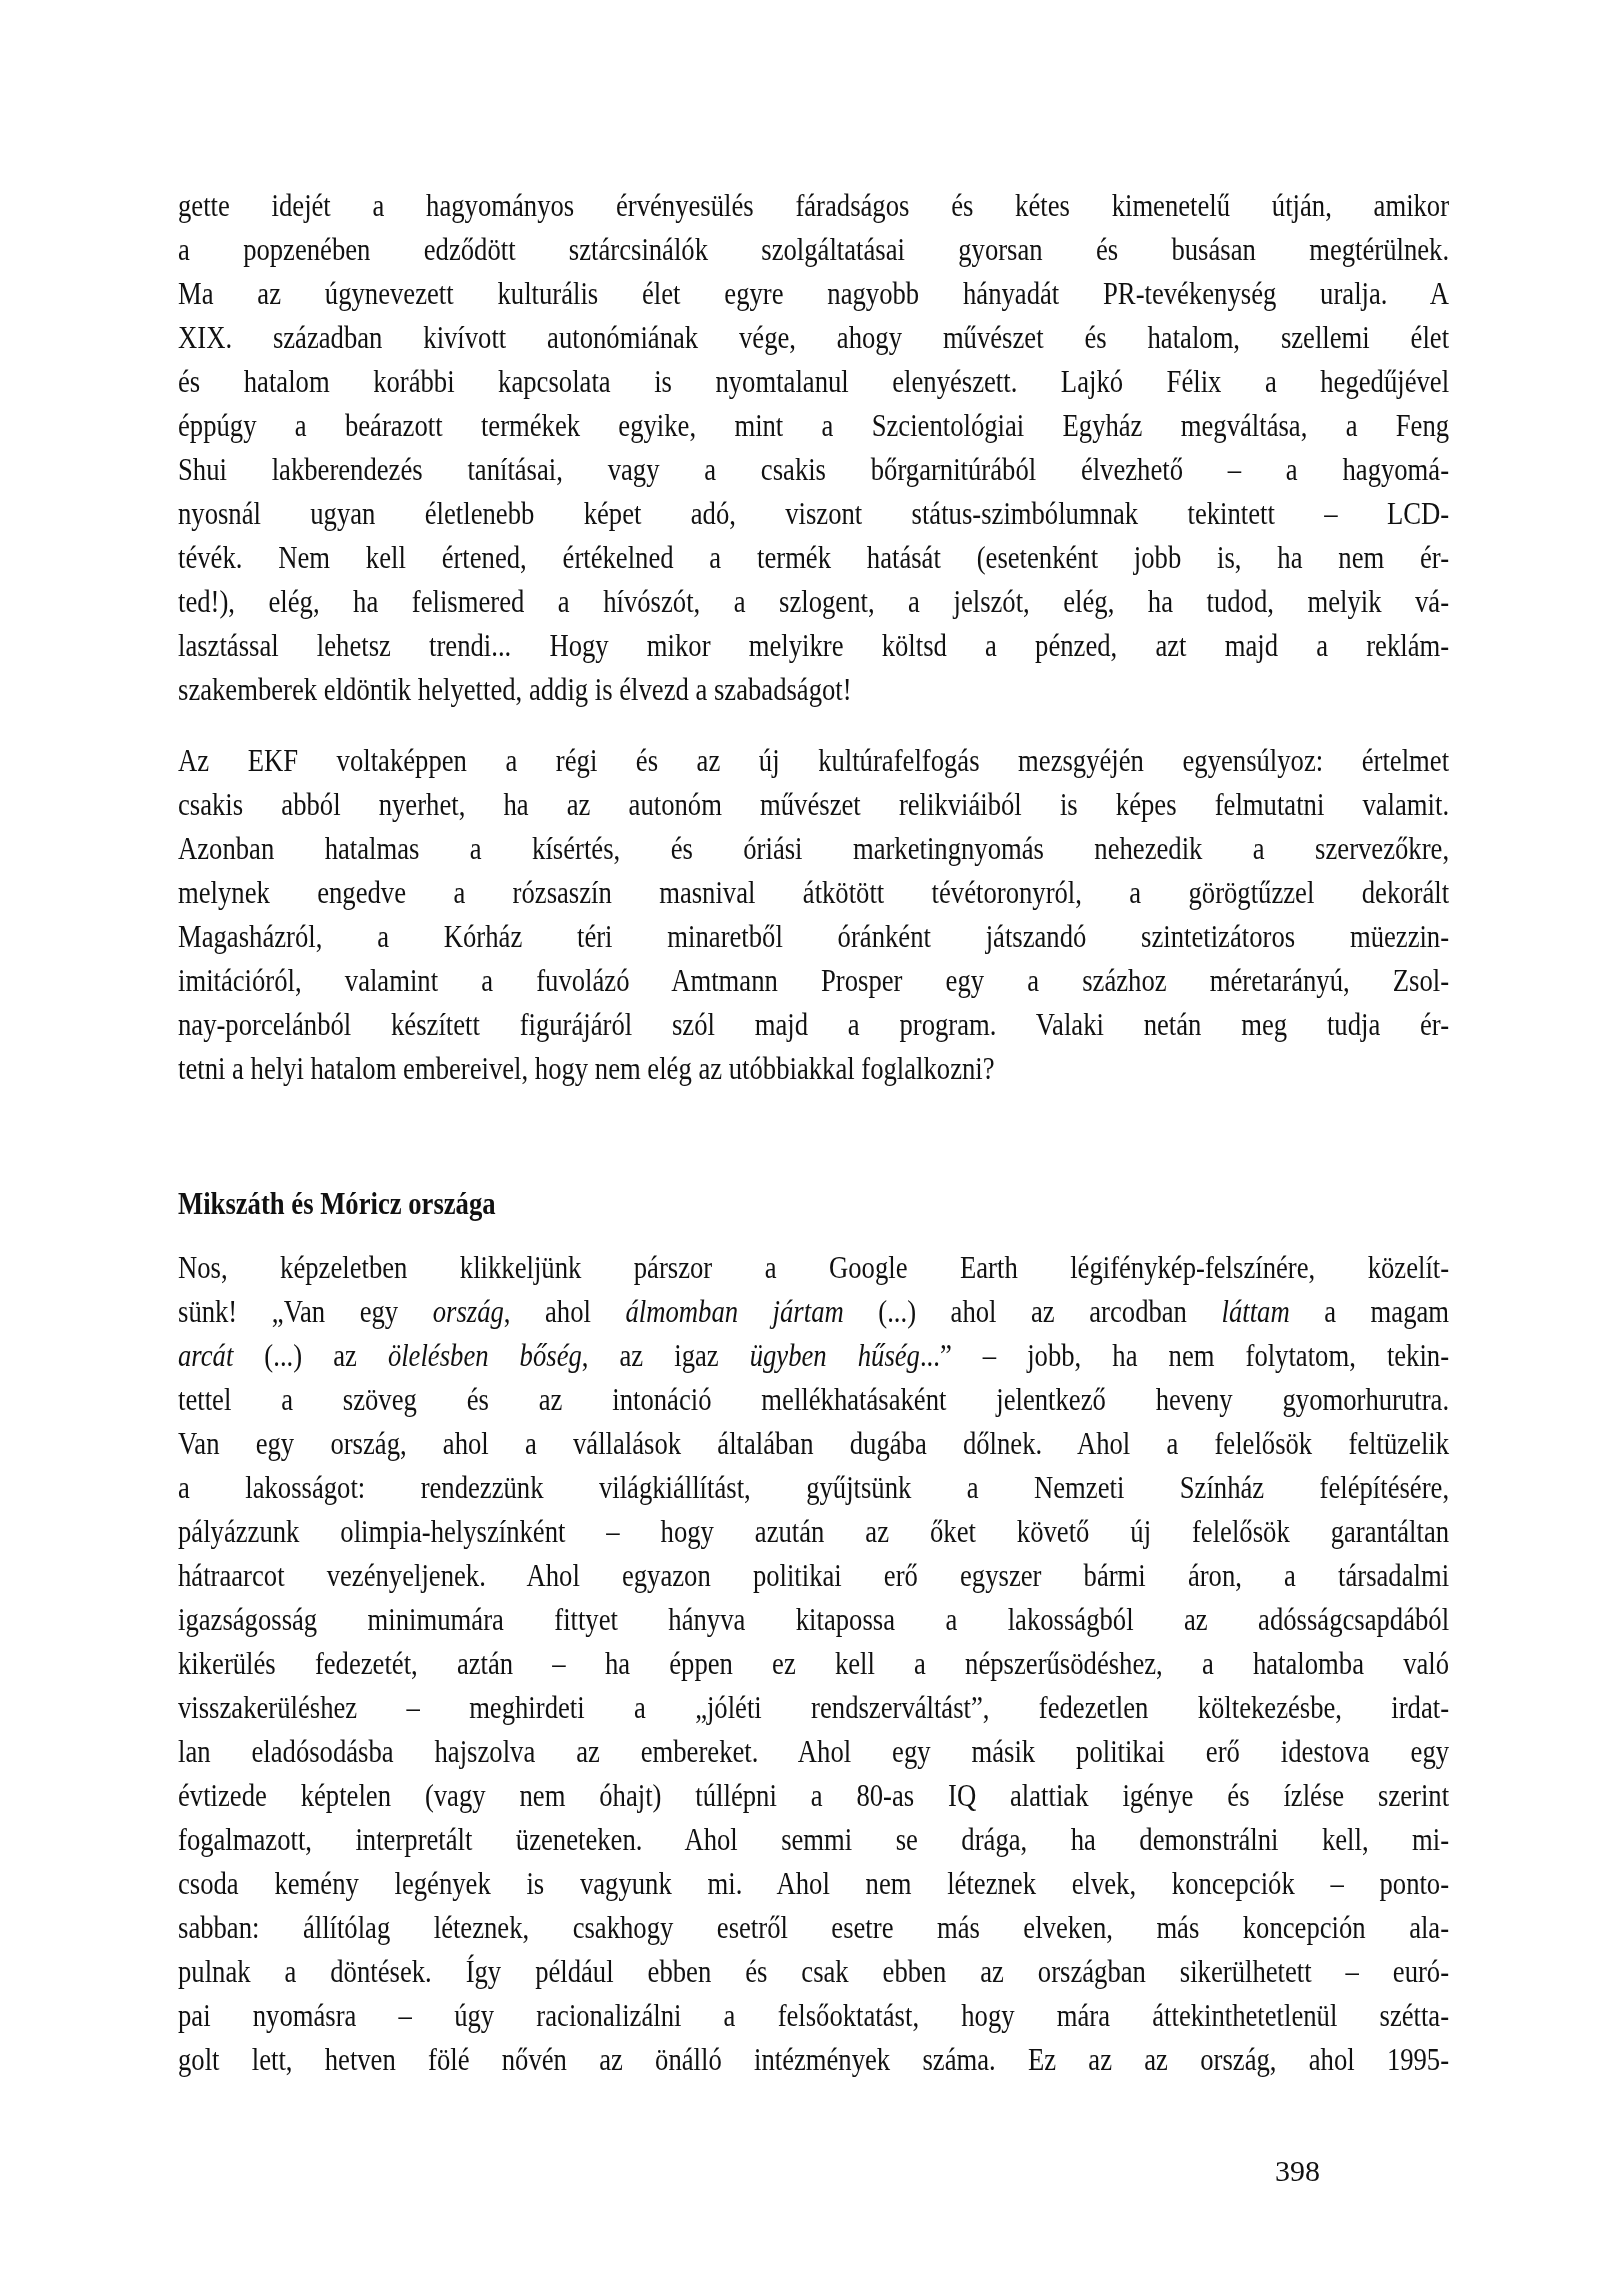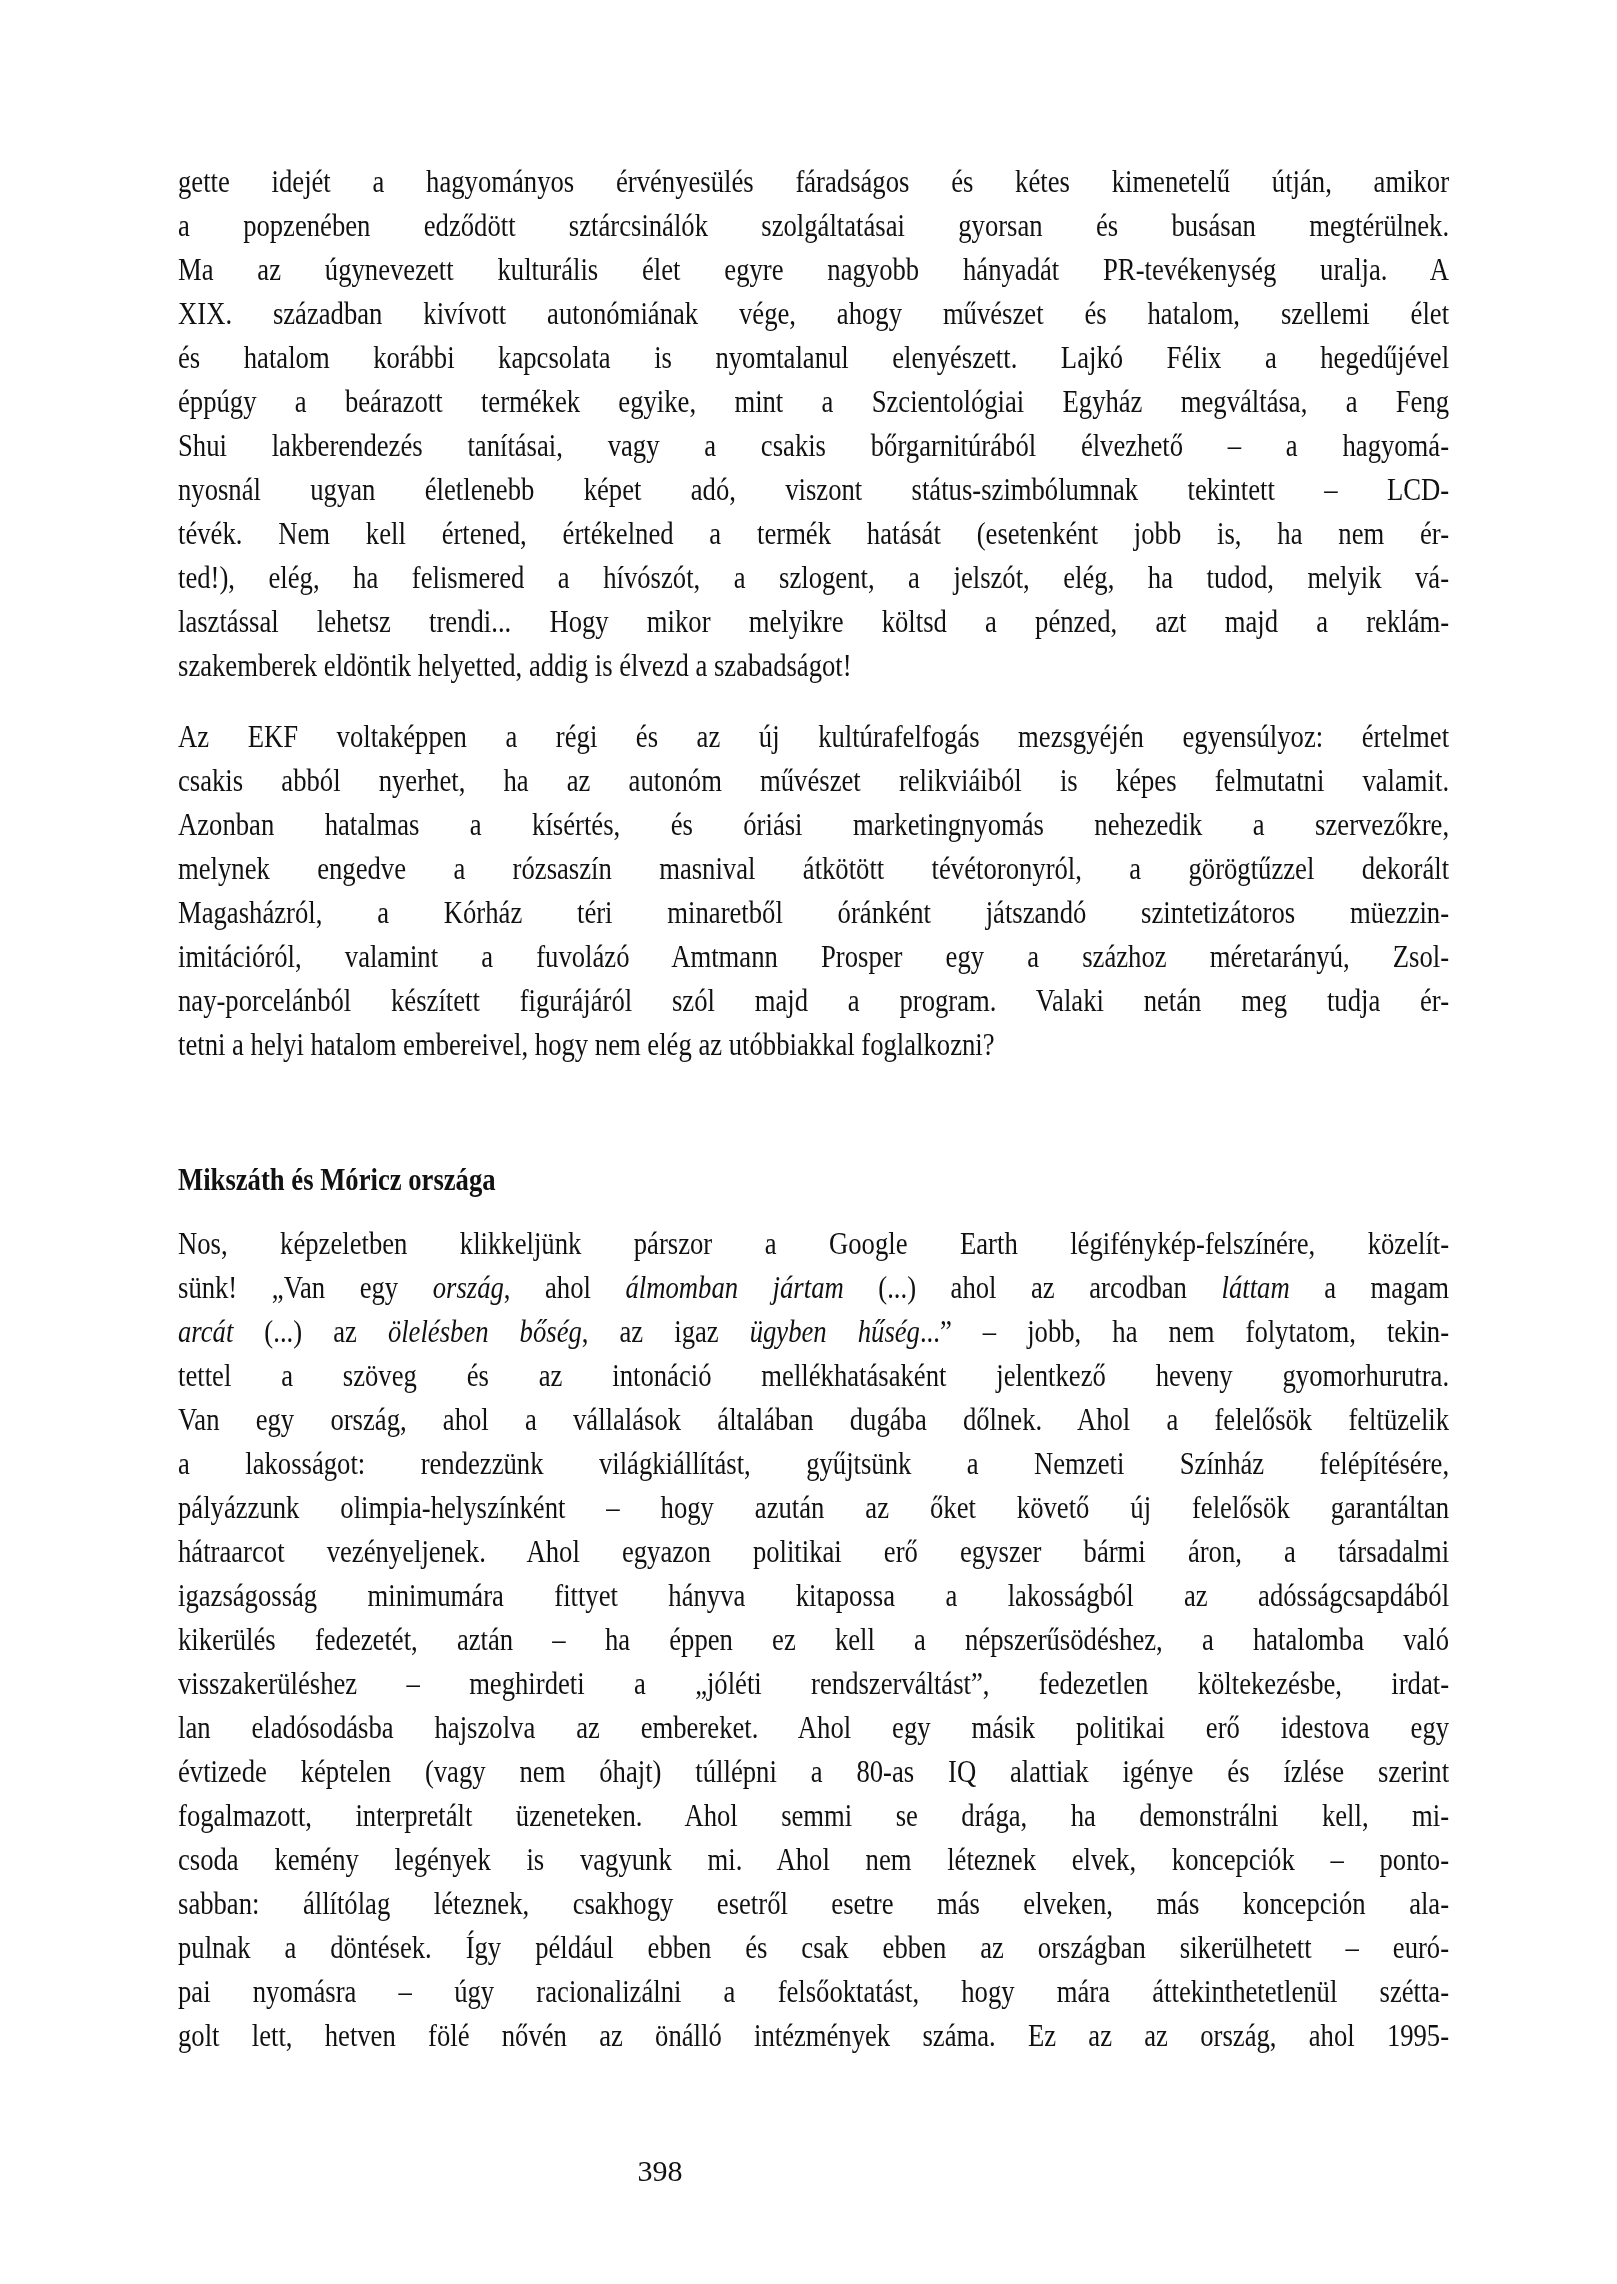--- a/index.html
+++ b/index.html
@@ -11,21 +11,21 @@
       width: 1617px;
       height: 2284px;
       position: relative;
       overflow: hidden;
       font-family: "Liberation Serif", "DejaVu Serif", serif;
       color: #111111;
     }
     .page {
       position: absolute;
       left: 178px;
-      top: 160px;
+      top: 184px;
       width: 1271px;
     }
     .para {
       margin: 0;
     }
     .line {
       display: block;
       height: 44px;
       line-height: 44px;
       font-size: 31px;
@@ -57,21 +57,21 @@
     }
     .gap-heading {
       height: 19.6px;
     }
     .seg-i { font-style: italic; }
     .page-number {
       position: absolute;
       left: 0;
       width: 1320px;
       top: 2152px;
-      text-align: center;
+      text-align: right;
       font-size: 30px;
       line-height: 38px;
     }
   </style>
 </head>
 <body>
 
 <div class="page">
 
   <div class="para">

